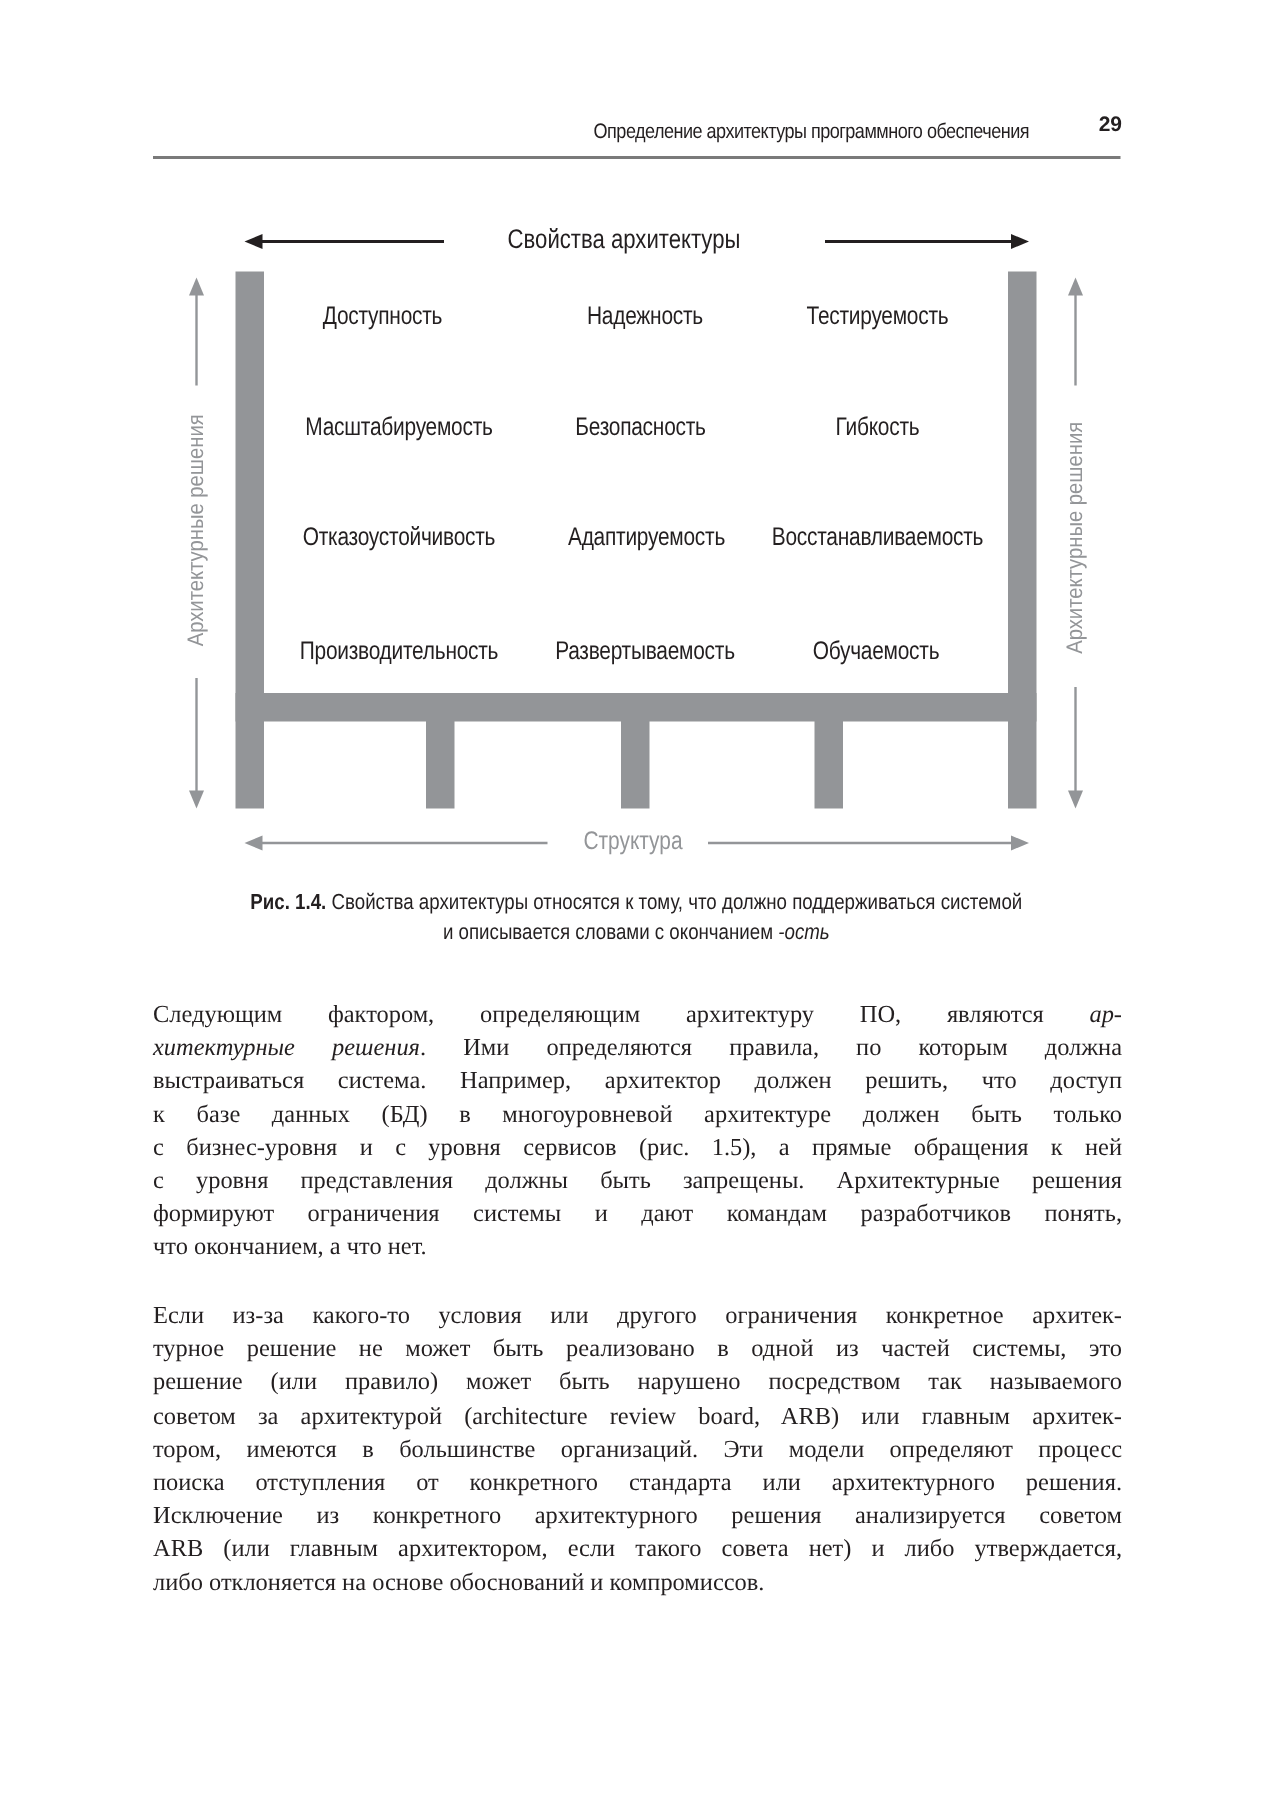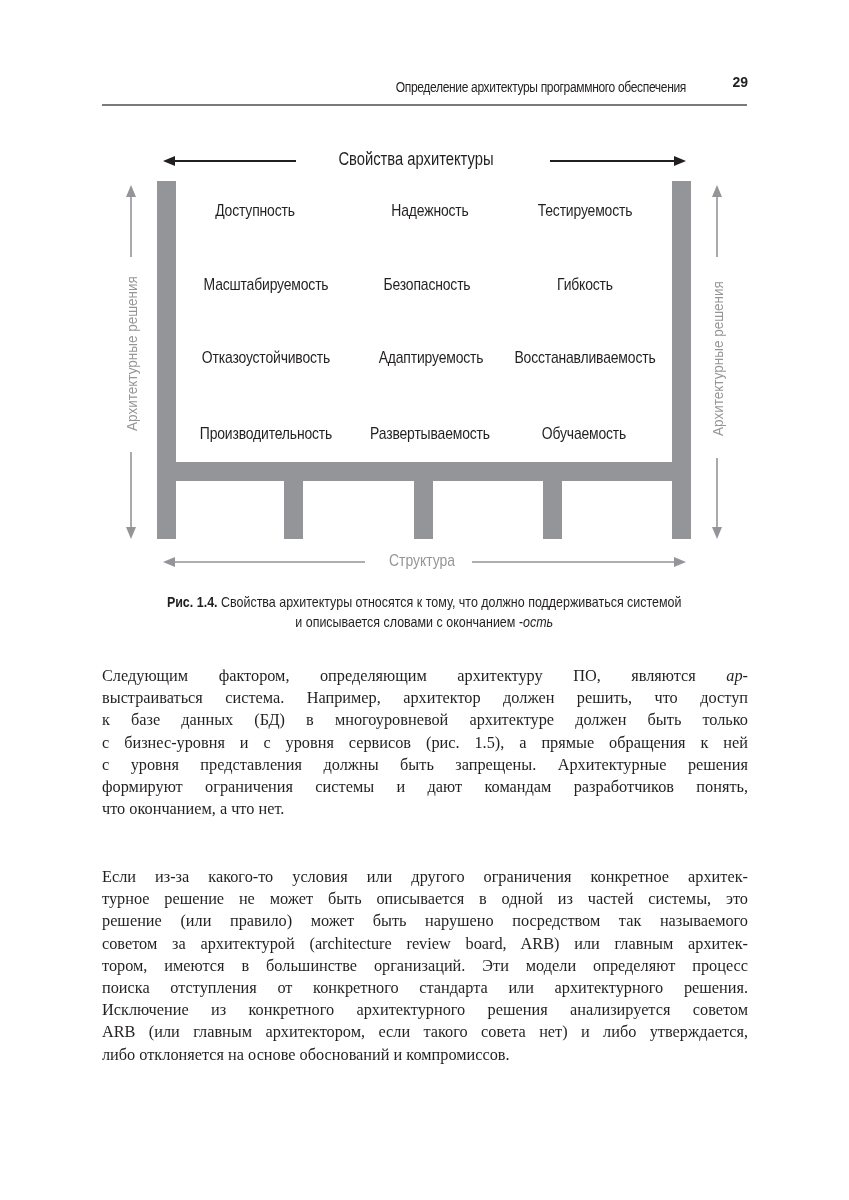--- a/index.html
+++ b/index.html
@@ -141,31 +141,32 @@
   <div class="caption">
     <span class="cap-inner">
       <b>Рис. 1.4.</b>
       <span>Свойства архитектуры относятся к тому, что должно поддерживаться системой</span><br>
       <span>и описывается словами с окончанием </span><i>-ость</i>
     </span>
   </div>
 
   <div class="body-text p1">
     <span class="ln"><span>Следующим фактором, определяющим архитектуру ПО, являются </span><i>ар-</i></span>
+    <span class="ln"><i>хитектурные решения</i><span>. Ими определяются правила, по которым должна</span></span>
     <span class="ln">выстраиваться система. Например, архитектор должен решить, что доступ</span>
     <span class="ln">к базе данных (БД) в многоуровневой архитектуре должен быть только</span>
     <span class="ln">с бизнес-уровня и с уровня сервисов (рис. 1.5), а прямые обращения к ней</span>
     <span class="ln">с уровня представления должны быть запрещены. Архитектурные решения</span>
     <span class="ln">формируют ограничения системы и дают командам разработчиков понять,</span>
     <span class="ln last">что окончанием, а что нет.</span>
   </div>
 
   <div class="body-text p2">
     <span class="ln">Если из-за какого-то условия или другого ограничения конкретное архитек-</span>
-    <span class="ln">турное решение не может быть описывается в одной из частей системы, это</span>
+    <span class="ln">турное решение не может быть реализовано в одной из частей системы, это</span>
     <span class="ln">решение (или правило) может быть нарушено посредством так называемого</span>
     <span class="ln">советом за архитектурой (architecture review board, ARB) или главным архитек-</span>
     <span class="ln">тором, имеются в большинстве организаций. Эти модели определяют процесс</span>
     <span class="ln">поиска отступления от конкретного стандарта или архитектурного решения.</span>
     <span class="ln">Исключение из конкретного архитектурного решения анализируется советом</span>
     <span class="ln">ARB (или главным архитектором, если такого совета нет) и либо утверждается,</span>
     <span class="ln last">либо отклоняется на основе обоснований и компромиссов.</span>
   </div>
 
 </div>

